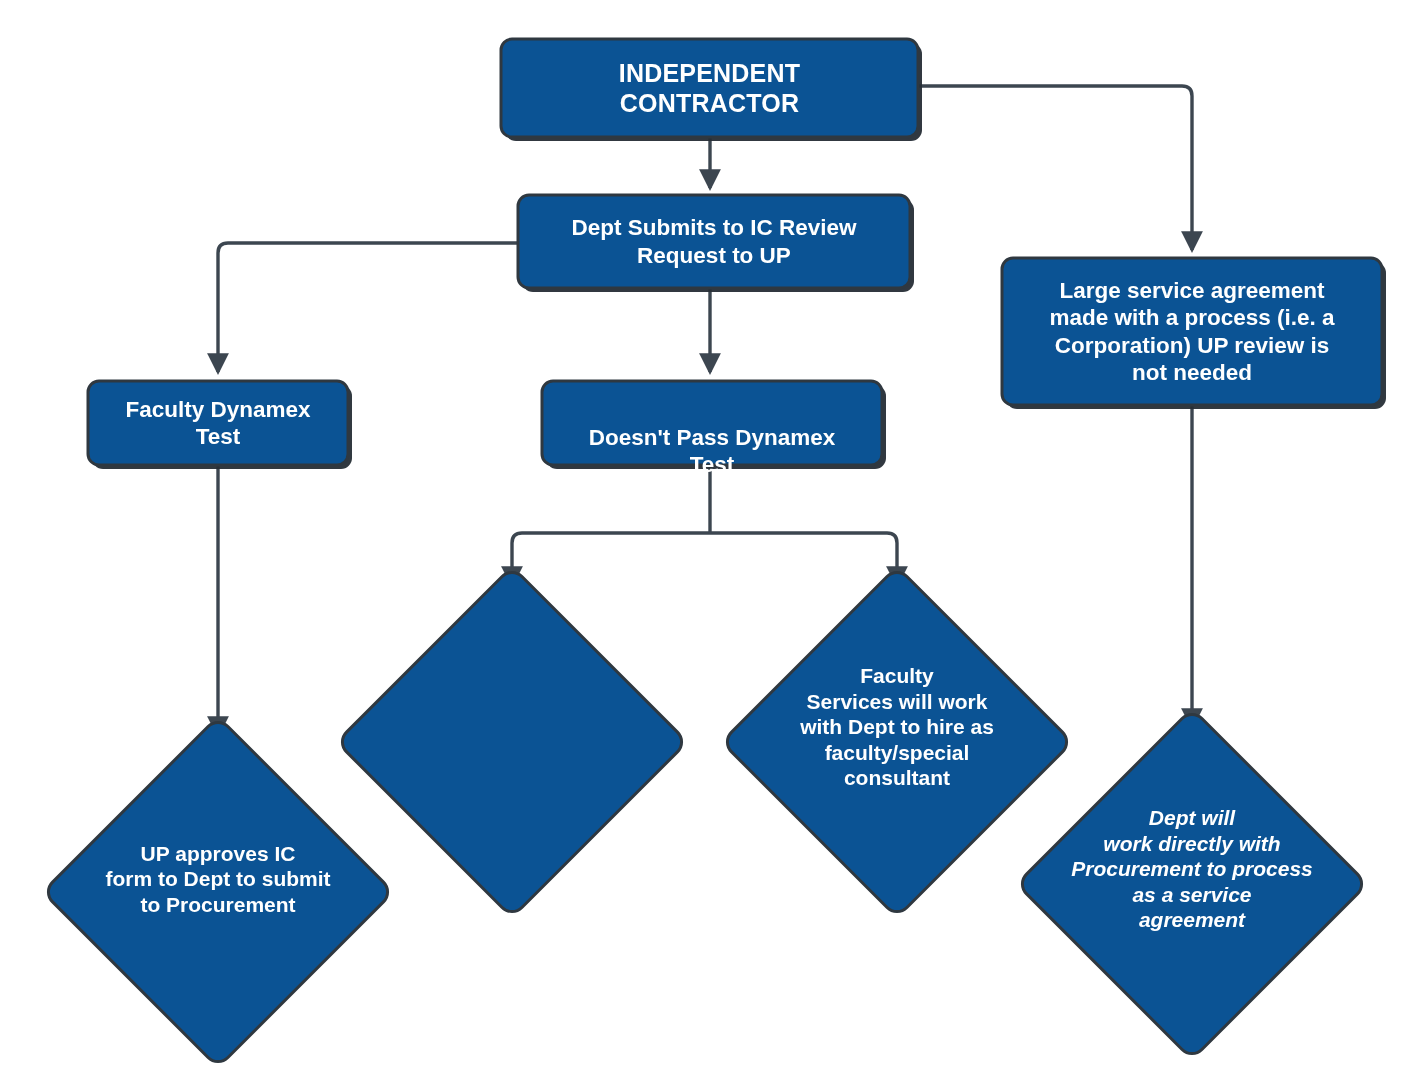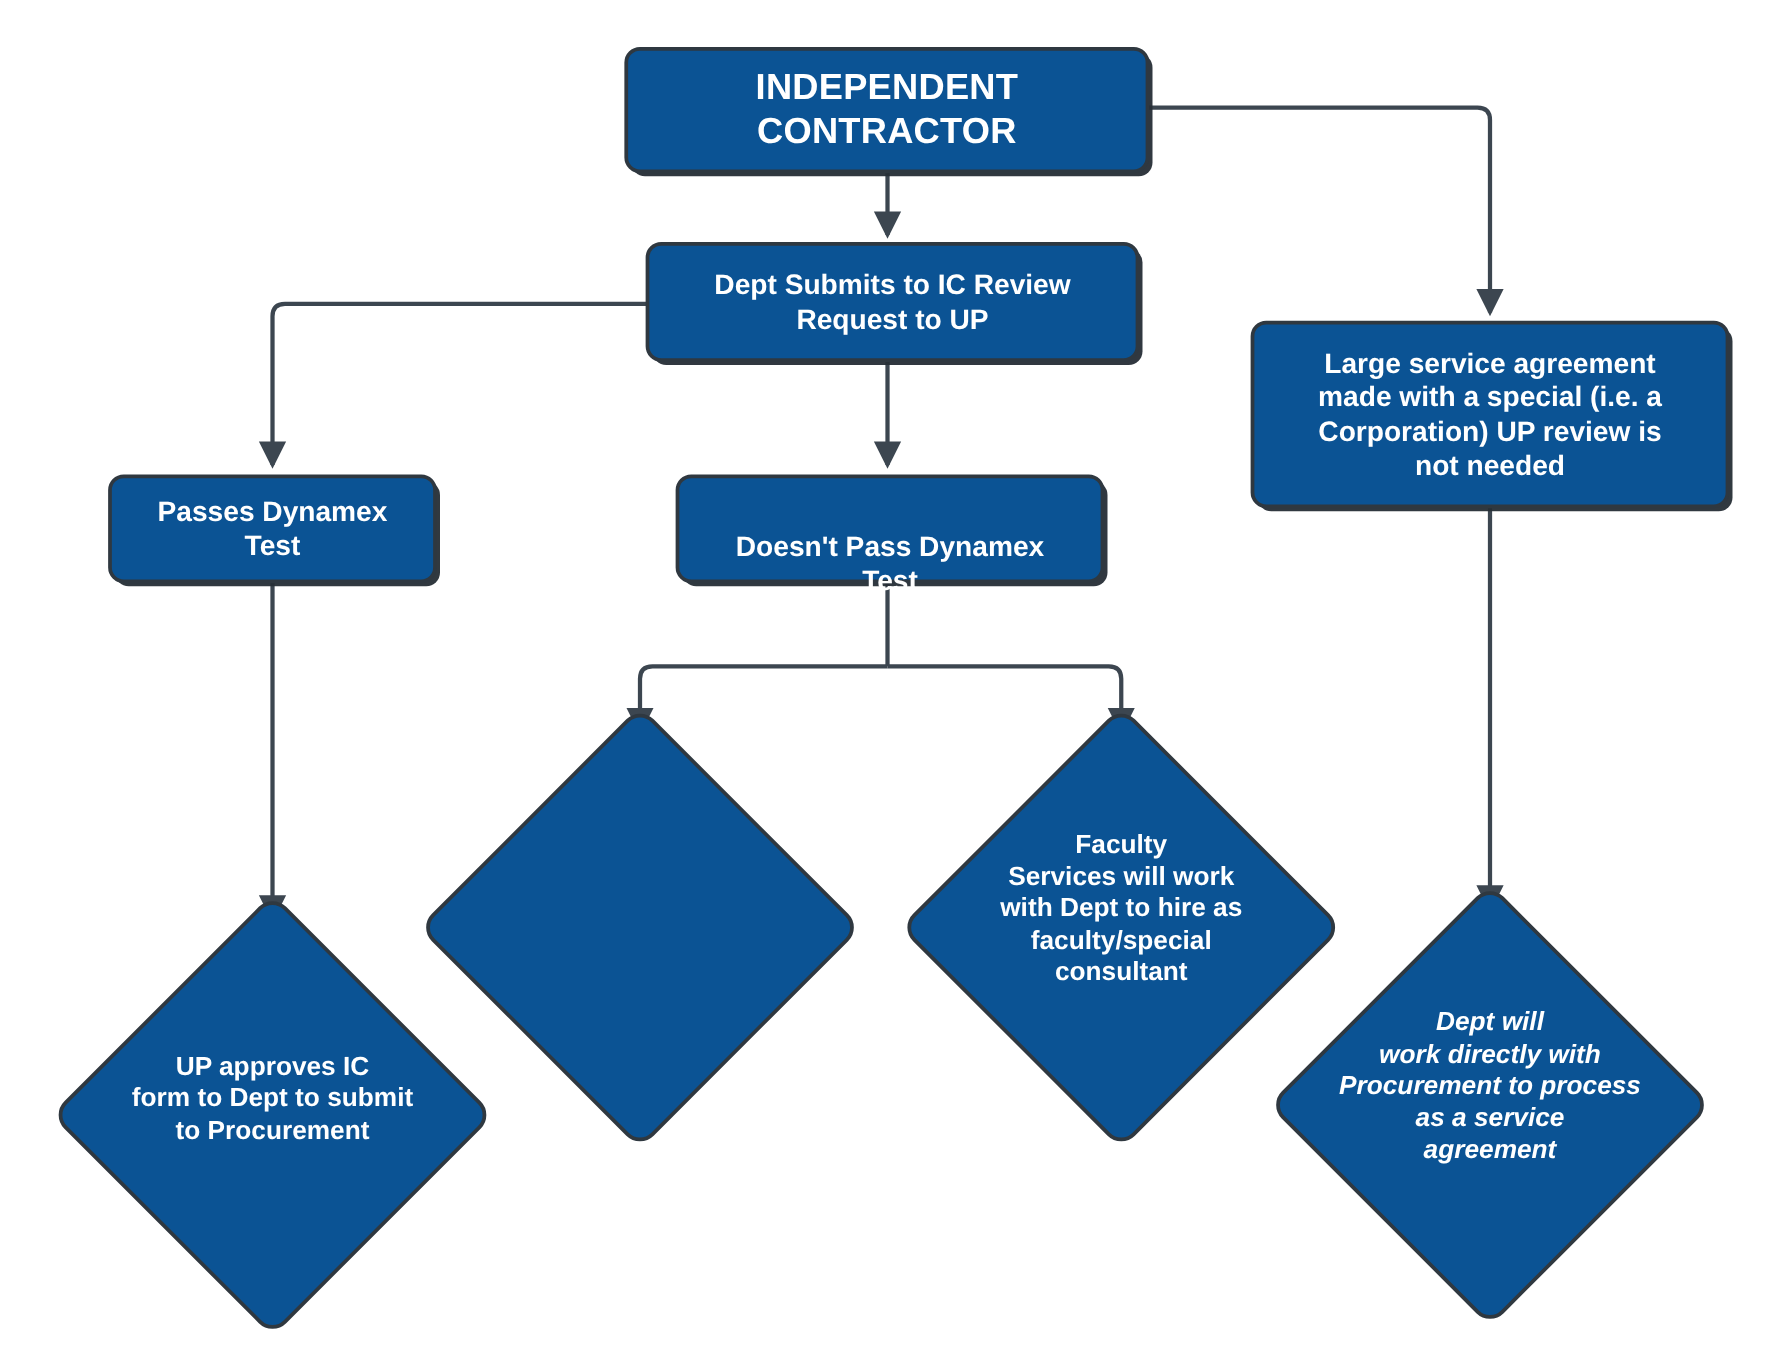--- a/index.html
+++ b/index.html
@@ -27,21 +27,21 @@
     display: flex;
     align-items: center;
     justify-content: center;
     text-align: center;
     color: #ffffff;
     font-weight: bold;
     line-height: 1.22;
     pointer-events: none;
     white-space: pre-line;
   }
-  .t-ic       { font-size: 29px; letter-spacing: 0.2px; }
+  .t-ic       { font-size: 25px; letter-spacing: 0.2px; }
   .t-box      { font-size: 22.5px; }
   .t-dia      { font-size: 21px; }
 </style>
 </head>
 <body>
 
 <div id="canvas">
 
   <svg class="flow" viewBox="0 0 1420 1080">
     <defs>
@@ -100,25 +100,25 @@
     </g>
   </svg>
 
   <div class="node-text t-ic" style="left:501px; top:39px; width:417px; height:98px;">INDEPENDENT
 CONTRACTOR</div>
 
   <div class="node-text t-box" style="left:518px; top:195px; width:392px; height:93px;">Dept Submits to IC Review
 Request to UP</div>
 
   <div class="node-text t-box" style="left:1002px; top:258px; width:380px; height:147px;">Large service agreement
-made with a special (i.e. a
+made with a process (i.e. a
 Corporation) UP review is
 not needed</div>
 
-  <div class="node-text t-box" style="left:88px; top:381px; width:260px; height:84px;">Passes Dynamex
+  <div class="node-text t-box" style="left:88px; top:381px; width:260px; height:84px;">Faculty Dynamex
 Test</div>
 
   <div class="node-text t-box" style="left:542px; top:381px; width:340px; height:84px;margin-top:28px;">Doesn't Pass Dynamex
 Test</div>
 
   <div class="node-text t-dia" style="left:60px; top:824px; width:316px; height:110px;">UP approves IC
 form to Dept to submit
 to Procurement</div>
 
 

